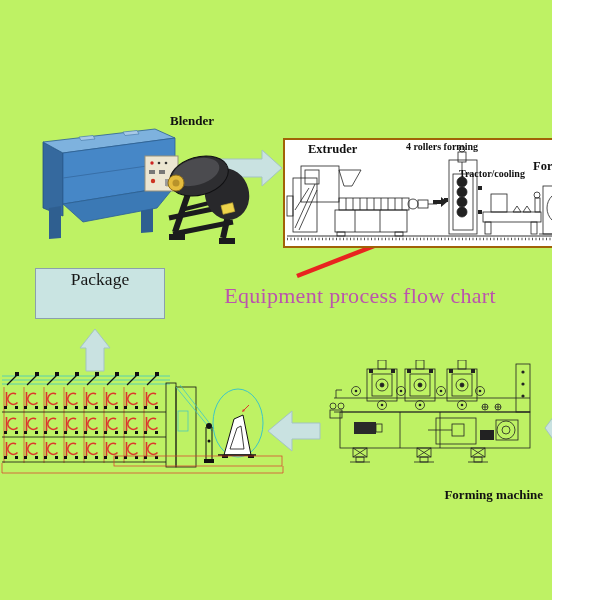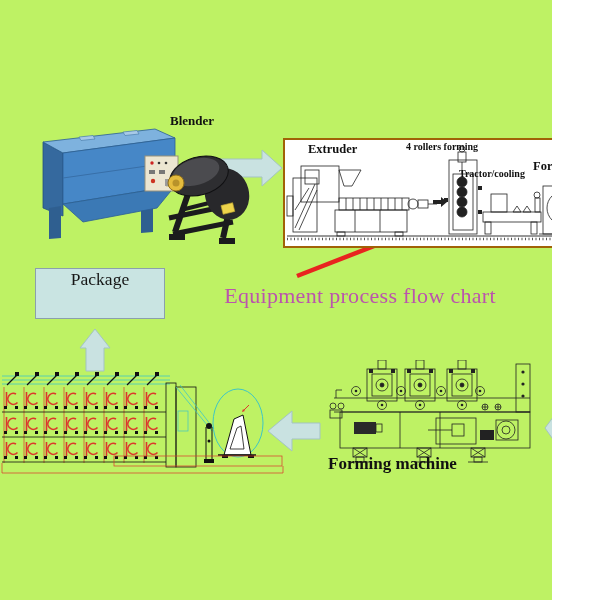--- a/index.html
+++ b/index.html
@@ -291,15 +291,15 @@
     <circle cx="195" cy="24" r="1.6" fill="#222" stroke="none"></circle>
     <circle cx="195" cy="36" r="1.6" fill="#222" stroke="none"></circle>
     <circle cx="5" cy="46" r="3"></circle>
       <circle cx="13" cy="46" r="3"></circle>
     <rect x="2" y="50" width="12" height="8"></rect>
     <path d="M8,38 L8,30 L14,30"></path>
     <use href="#leg" x="32" y="88"></use>
       <use href="#leg" x="96" y="88"></use>
       <use href="#leg" x="150" y="88"></use>
   </svg>
-  <div class="lbl" style="left:328px;top:454px;width:215px;text-align:left;font-size:17px">Forming machine</div>
+  <div class="lbl" style="left:328px;top:487px;width:215px;text-align:right;font-size:13px">Forming machine</div>
 
 </div>
 
 </body></html>

